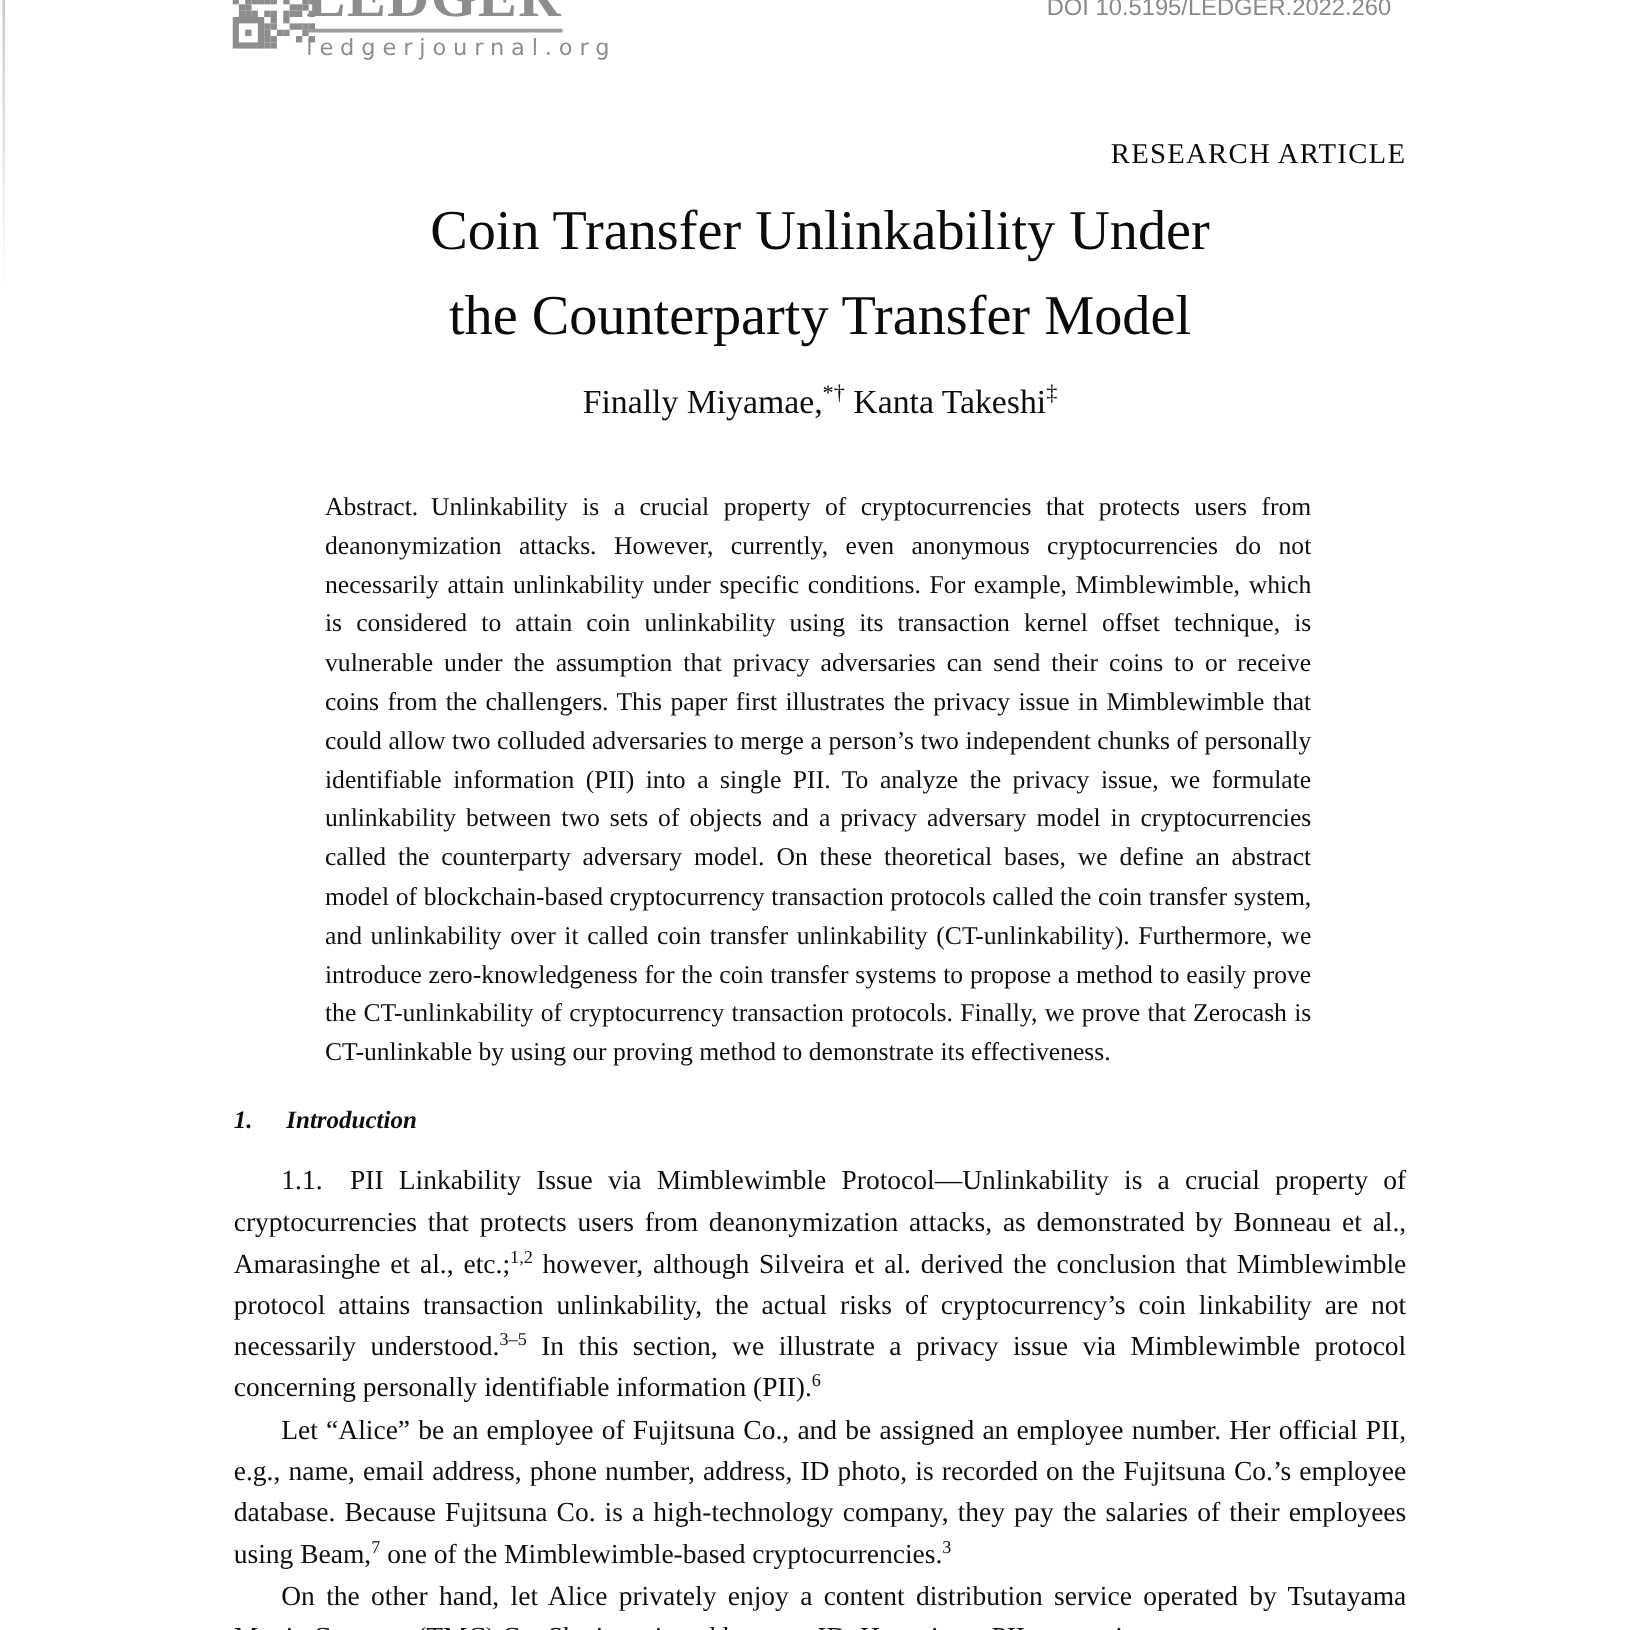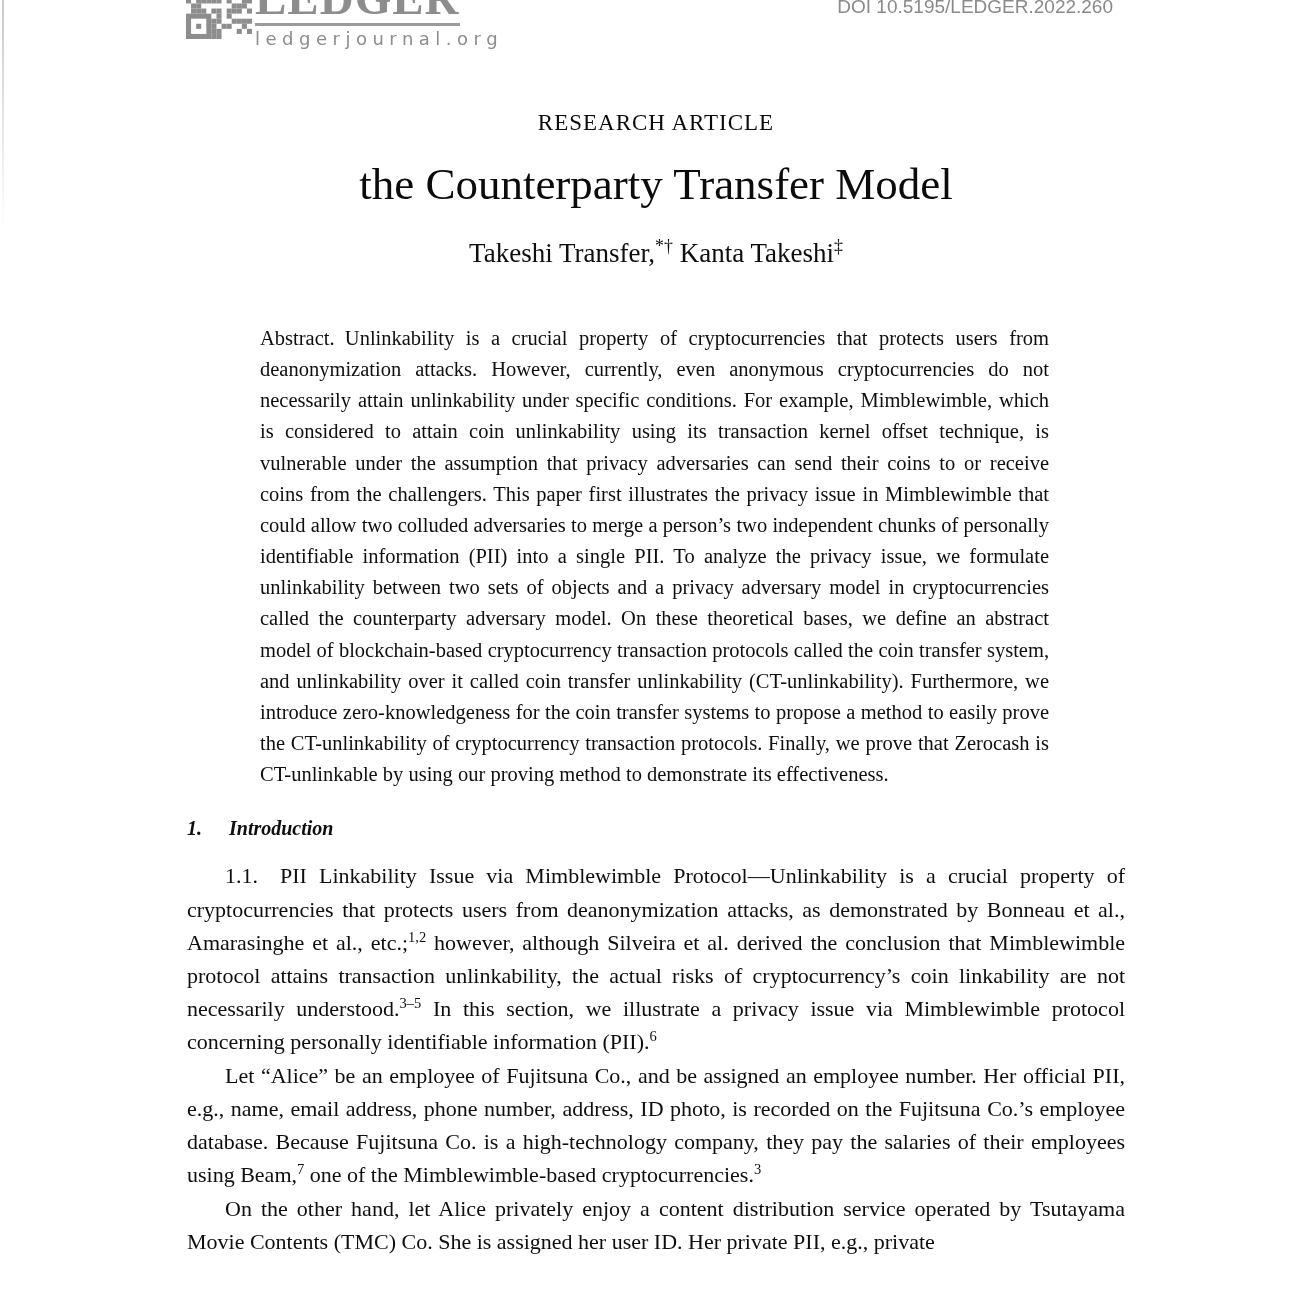--- a/index.html
+++ b/index.html
@@ -32,21 +32,21 @@
   
   .qr {
     position: absolute;
     left: 186px;
     top: -27px;
     width: 66px;
     height: 66px;
   }
   .logo-block {
     position: absolute;
-    left: 255px;
+    left: 245px;
     top: 0;
   }
   .logo-name {
     font-family: "Liberation Serif", serif;
     font-size: 47px;
     line-height: 47px;
     font-weight: bold;
     letter-spacing: 1px;
     color: #8d8d8d;
     margin-top: -27px;
@@ -68,21 +68,21 @@
     font-family: "Liberation Sans", sans-serif;
     font-size: 19px;
     color: #8a8a8a;
     white-space: nowrap;
   }
   
   main {
     padding: 110px 179px 0 187px;
   }
   .kicker {
-    text-align: center;
+    text-align: right;
     font-size: 23px;
     letter-spacing: 1px;
     color: #0b0b0b;
   }
   h1.title {
     margin: 14px 0 0 0;
     text-align: center;
     font-weight: normal;
     font-size: 45px;
     line-height: 68px;
@@ -214,24 +214,25 @@
       <div class="logo-name">LEDGER</div>
       <div class="logo-url">ledgerjournal.org</div>
     </div>
     <div class="doi">DOI 10.5195/LEDGER.2022.260</div>
   </header>
 
   <main>
     <div class="kicker">RESEARCH ARTICLE</div>
 
     <h1 class="title">
+      <span>Coin Transfer Unlinkability Under</span>
       <span>the Counterparty Transfer Model</span>
     </h1>
 
-    <div class="authors"><span>Takeshi Transfer,</span><sup>*†</sup><span> Kanta Takeshi</span><sup>‡</sup></div>
+    <div class="authors"><span>Finally Miyamae,</span><sup>*†</sup><span> Kanta Takeshi</span><sup>‡</sup></div>
 
     <p class="abstract"><span class="r-b">Abstract.</span><span> Unlinkability is a crucial property of cryptocurrencies that protects users from deanonymization attacks. However, currently, even anonymous cryptocurrencies do not necessarily attain unlinkability under specific conditions. For example, Mimblewimble, which is considered to attain coin unlinkability using its transaction kernel offset technique, is vulnerable under the assumption that privacy adversaries can send their coins to or receive coins from the challengers. This paper first illustrates the privacy issue in Mimblewimble that could allow two colluded adversaries to merge a person’s two independent chunks of personally identifiable information (PII) into a single PII. To analyze the privacy issue, we formulate </span><span class="r-i">unlinkability</span><span> between two sets of objects and a privacy adversary model in cryptocurrencies called the </span><span class="r-i">counterparty adversary model</span><span>. On these theoretical bases, we define an abstract model of blockchain-based cryptocurrency transaction protocols called the </span><span class="r-i">coin transfer system</span><span>, and unlinkability over it called </span><span class="r-i">coin transfer unlinkability (CT-unlinkability)</span><span>. Furthermore, we introduce zero-knowledgeness for the coin transfer systems to propose a method to easily prove the CT-unlinkability of cryptocurrency transaction protocols. Finally, we prove that Zerocash is CT-unlinkable by using our proving method to demonstrate its effectiveness.</span></p>
 
     <h2 class="sec">
       <span class="sec-num">1.</span><span>Introduction</span>
     </h2>
 
     <p class="body-p"><span class="r-i">1.1. PII Linkability Issue via Mimblewimble Protocol</span><span>—Unlinkability is a crucial property of cryptocurrencies that protects users from deanonymization attacks, as demonstrated by Bonneau </span><span class="r-i">et al.</span><span>, Amarasinghe </span><span class="r-i">et al.</span><span>, </span><span class="r-i">etc.</span><span>;</span><sup>1,2</sup><span> however, although Silveira </span><span class="r-i">et al.</span><span> derived the conclusion that Mimblewimble protocol attains transaction unlinkability, the actual risks of cryptocurrency’s coin linkability are not necessarily understood.</span><sup>3–5</sup><span> In this section, we illustrate a privacy issue via Mimblewimble protocol concerning personally identifiable information (PII).</span><sup>6</sup></p>
     <p class="body-p"><span>Let “Alice” be an employee of Fujitsuna Co., and be assigned an employee number. Her official PII, </span><span class="r-i">e.g.</span><span>, name, email address, phone number, address, ID photo, is recorded on the Fujitsuna Co.’s employee database. Because Fujitsuna Co. is a high-technology company, they pay the salaries of their employees using Beam,</span><sup>7</sup><span> one of the Mimblewimble-based cryptocurrencies.</span><sup>3</sup></p>
     <p class="body-p"><span>On the other hand, let Alice privately enjoy a content distribution service operated by Tsutayama Movie Contents (TMC) Co. She is assigned her user ID. Her private PII, </span><span class="r-i">e.g.</span><span>, private</span></p>

